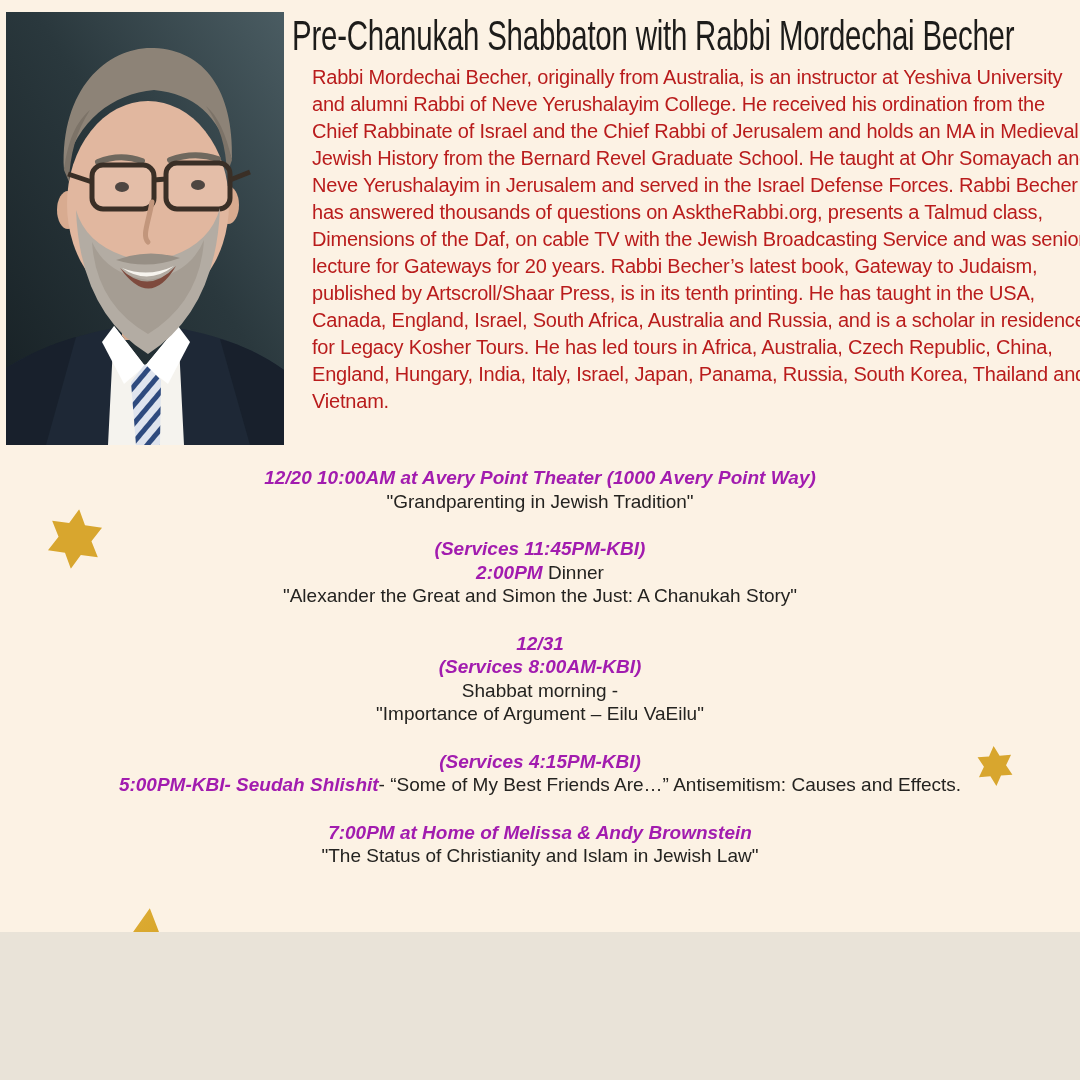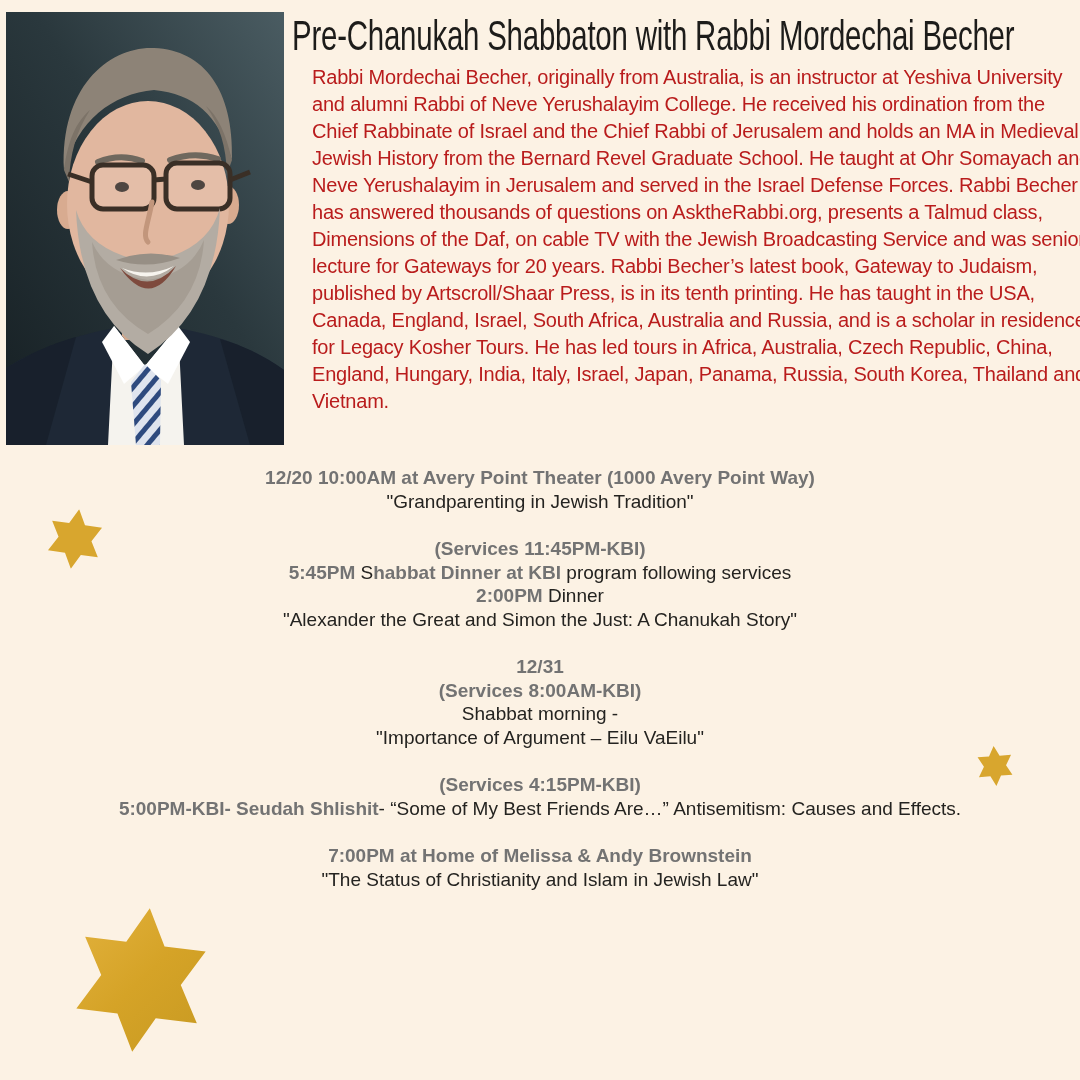--- a/index.html
+++ b/index.html
@@ -9,21 +9,21 @@
   }
   *{box-sizing:border-box;}
   html,body{margin:0;padding:0;}
   body{
     font-family:"Liberation Sans", sans-serif;
     background:#e9e3d8;
   }
   .page{
     position:relative;
     width:1080px;
-    height:1080px;
+    height:932px;
     margin:0 auto;
     background:var(--bg);
     overflow:hidden;
     color:var(--text);
   }
   
   .photo-wrap{
     position:absolute;
     left:6px; top:12px;
     width:278px; height:433px;
@@ -61,21 +61,21 @@
     position:absolute;
     left:0; top:466px;
     width:1080px;
     text-align:center;
     font-size:19px;
     line-height:23.5px;
     color:#242320;
   }
   .schedule-group{margin-bottom:24px;}
   .seg{white-space:pre-wrap;}
-  .seg.bold{font-weight:700;color:#737373;}
+  .seg.bold{font-weight:700;color:#a21caf;font-style:italic;}
   
   .star{position:absolute;}
   .star svg{display:block;width:100%;height:100%;}
   .star path{fill:var(--gold);}
   .star-small-1{left:46px; top:509px; width:58px; height:60px; transform:rotate(8deg);}
   .star-small-2{left:976px; top:746px; width:38px; height:40px; transform:rotate(-4deg);}
   .star-large{left:74px; top:906px; width:134px; height:148px; transform:rotate(7deg);}
   .star-large path{fill:url(#goldGrad);}
 </style>
 </head>
@@ -151,21 +151,20 @@
 
   <div class="bio">Rabbi Mordechai Becher, originally from Australia, is an instructor at Yeshiva University and alumni Rabbi of Neve Yerushalayim College. He received his ordination from the Chief Rabbinate of Israel and the Chief Rabbi of Jerusalem and holds an MA in Medieval Jewish History from the Bernard Revel Graduate School. He taught at Ohr Somayach and Neve Yerushalayim in Jerusalem and served in the Israel Defense Forces. Rabbi Becher has answered thousands of questions on AsktheRabbi.org,  presents a Talmud class, Dimensions of the Daf, on cable TV with the Jewish Broadcasting Service and was senior lecture for Gateways for 20 years. Rabbi Becher’s latest book, Gateway to Judaism, published by Artscroll/Shaar Press, is in its tenth printing. He has taught in the USA, Canada, England, Israel, South Africa, Australia and Russia, and is a scholar in residence for Legacy Kosher Tours. He has led tours in Africa, Australia, Czech Republic, China, England, Hungary, India, Italy, Israel, Japan, Panama, Russia, South Korea, Thailand and Vietnam.</div>
 
   <div class="schedule">
       <div class="schedule-group">
         <div class="schedule-line"><span class="seg bold">12/20 10:00AM at Avery Point Theater (1000 Avery Point Way)</span></div>
         <div class="schedule-line"><span class="seg">"Grandparenting in Jewish Tradition"</span></div>
       </div>
       <div class="schedule-group">
         <div class="schedule-line"><span class="seg bold">(Services 11:45PM-KBI)</span></div>
-        <div class="schedule-line"><span class="seg bold">5:45PM </span><span class="seg">S</span><span class="seg bold">habbat Dinner at KBI</span><span class="seg"> program following services</span></div>
         <div class="schedule-line"><span class="seg bold">2:00PM</span><span class="seg"> Dinner</span></div>
         <div class="schedule-line"><span class="seg">"Alexander the Great and Simon the Just: A Chanukah Story"</span></div>
       </div>
       <div class="schedule-group">
         <div class="schedule-line"><span class="seg bold">12/31</span></div>
         <div class="schedule-line"><span class="seg bold">(Services 8:00AM-KBI)</span></div>
         <div class="schedule-line"><span class="seg">Shabbat morning -</span></div>
         <div class="schedule-line"><span class="seg">"Importance of Argument – Eilu VaEilu"</span></div>
       </div>
       <div class="schedule-group">

